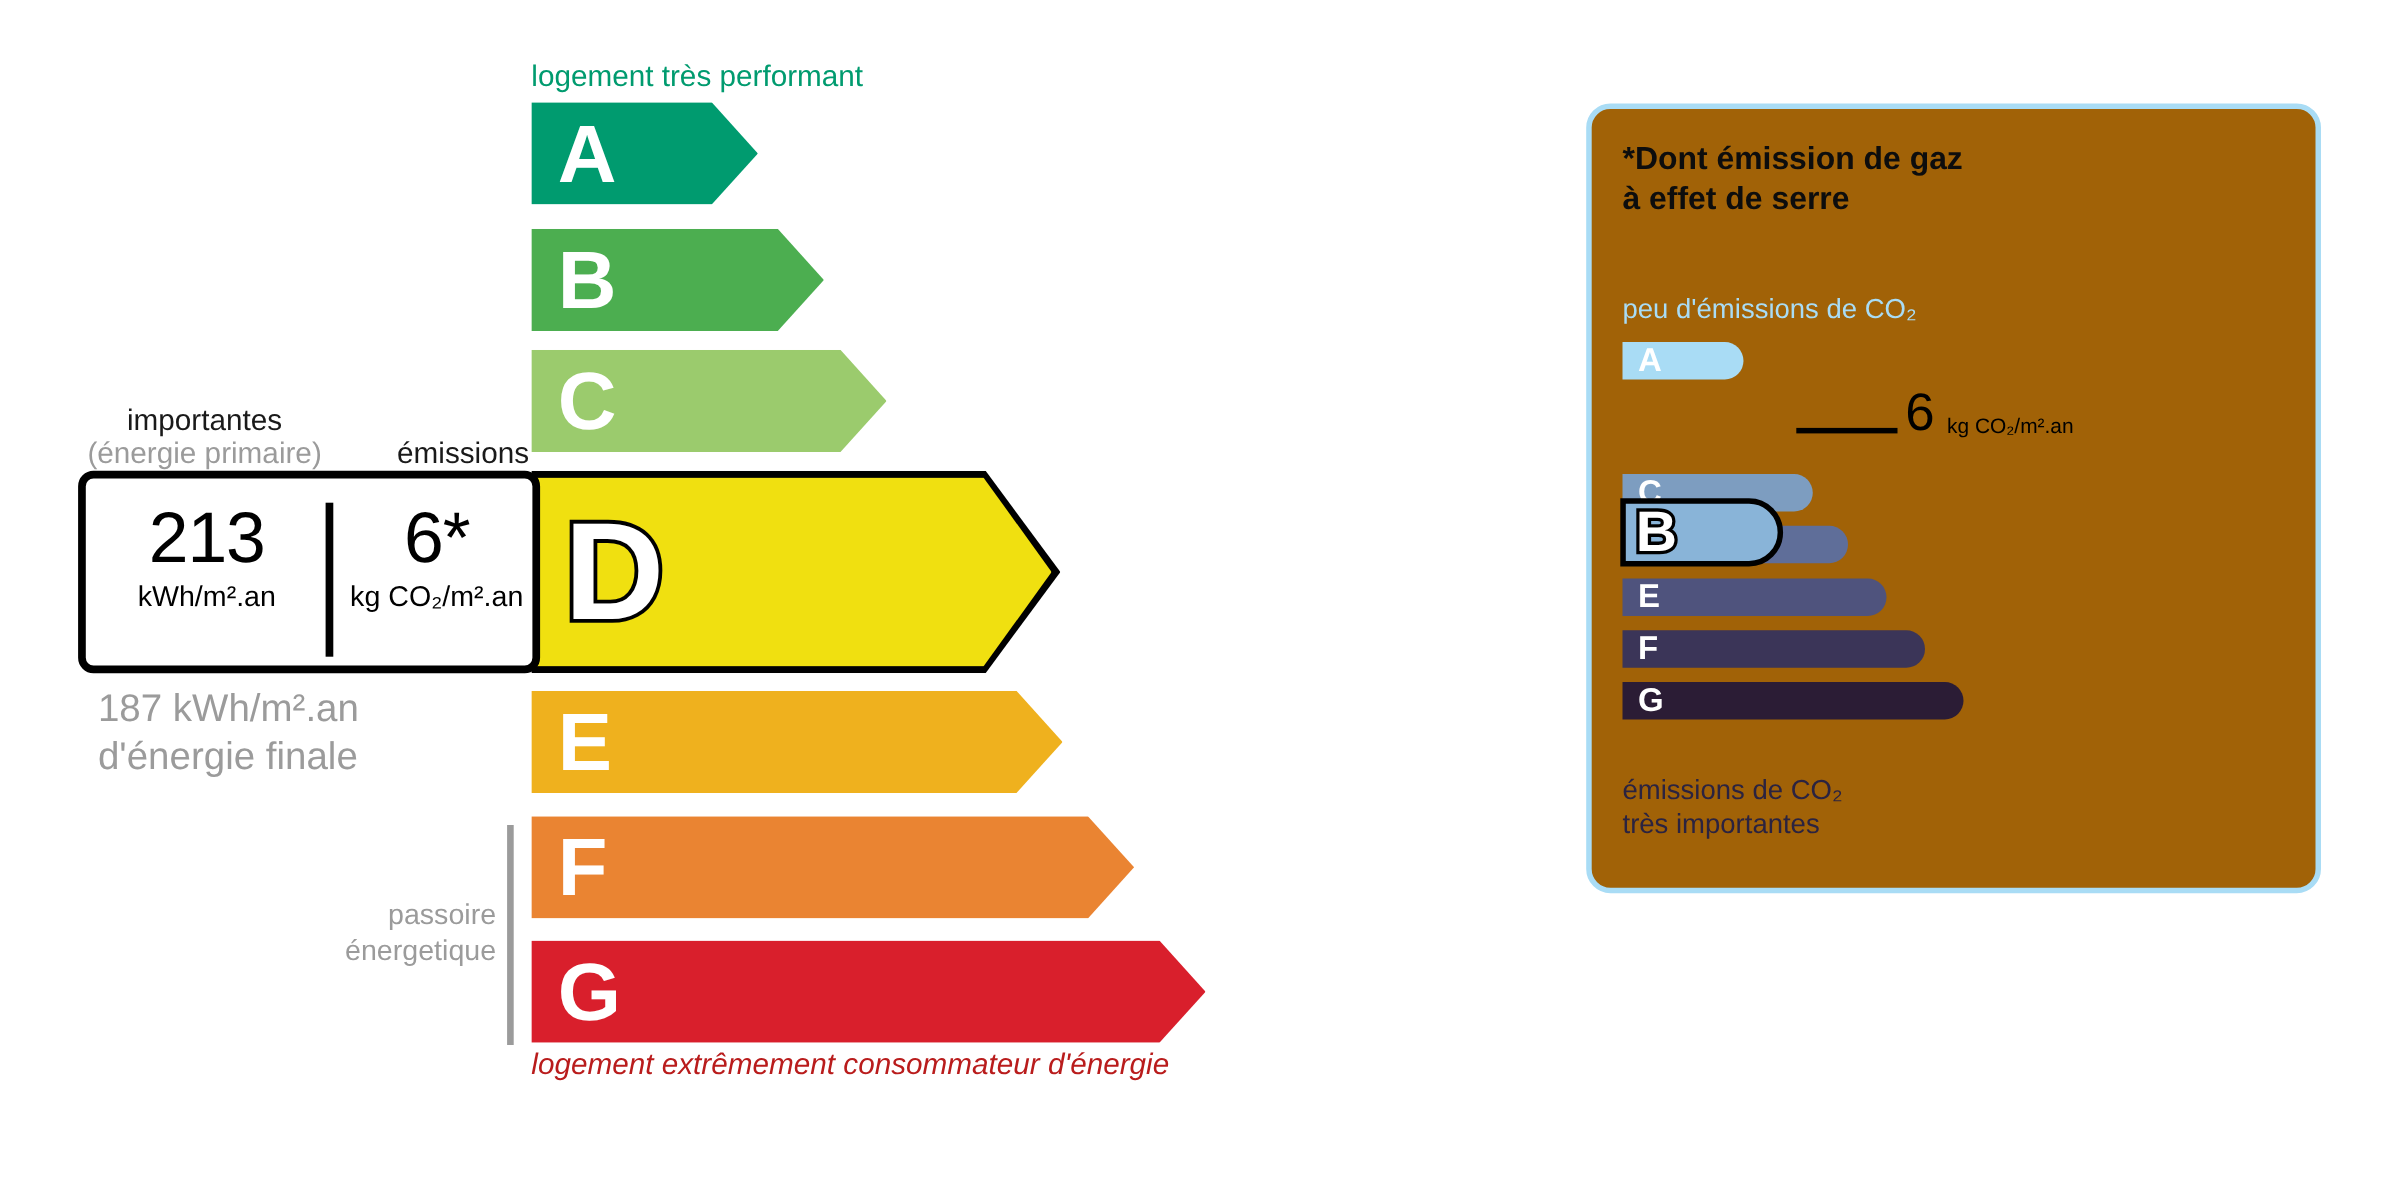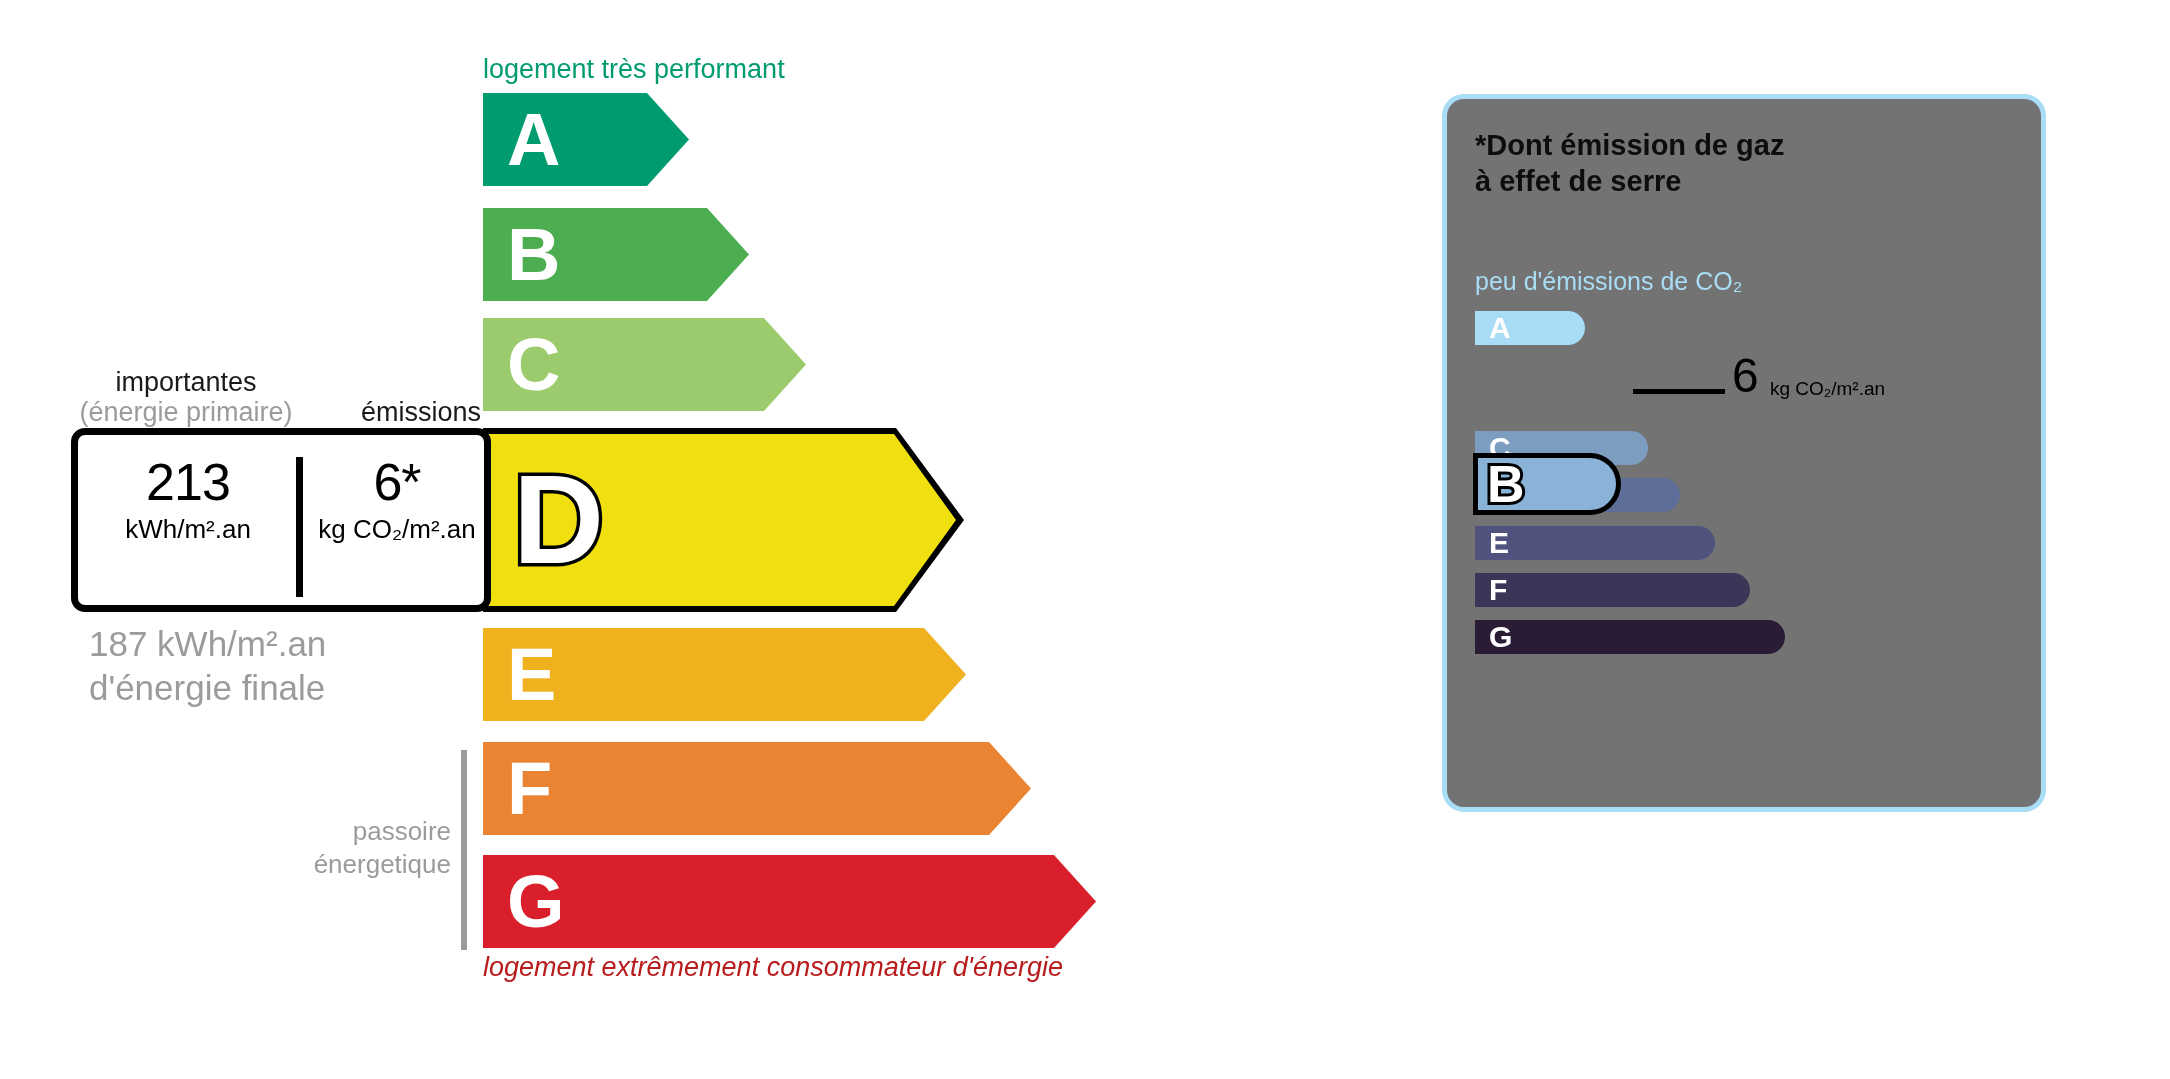--- a/index.html
+++ b/index.html
@@ -115,21 +115,21 @@
     background: #000000;
   }
   .value-cell {
     position: absolute;
     top: 20px;
     text-align: center;
   }
   #cell-conso { left: 6px; width: 208px; }
   #cell-emis  { left: 226px; width: 186px; }
   .value-num {
-    font-size: 52px;
+    font-size: 65px;
     line-height: 1.05;
     color: #000000;
     letter-spacing: -1px;
   }
   .value-unit {
     font-size: 26px;
     color: #000000;
     margin-top: 4px;
   }
 
@@ -177,25 +177,25 @@
     position: absolute;
     left: 440px; top: 750px;
     width: 6px; height: 200px;
     background: #9b9b9b;
   }
 
   
   #co2-panel {
     position: absolute;
     left: 1442px; top: 94px;
-    width: 604px; height: 718px;
+    width: 668px; height: 718px;
     border: 5px solid #a9dcf5;
     border-radius: 22px;
     box-sizing: border-box;
-    background: #737373;
+    background: #a16207;
   }
   #co2-title {
     position: absolute;
     left: 28px; top: 28px;
     font-size: 29px;
     font-weight: bold;
     line-height: 1.25;
     color: #0d0d0d;
   }
   #co2-top-caption {
@@ -375,17 +375,21 @@
       <div class="co2-bar" style="top: 521px; width: 310px; background: rgb(43, 28, 53);">
         <div class="co2-letter">G</div>
       </div>
     </div>
 
   <div id="co2-bar-B-wrap">
     <div class="co2-b-shape"></div>
     <div class="co2-b-letter">B</div>
   </div>
 
+  <div id="co2-bottom-caption">
+    <div>émissions de CO₂</div>
+    <div>très importantes</div>
+  </div>
 </div>
 
 <div id="co2-leader"></div>
 <div id="co2-value">6</div>
 <div id="co2-value-unit">kg CO₂/m².an</div>
 
 </body></html>

